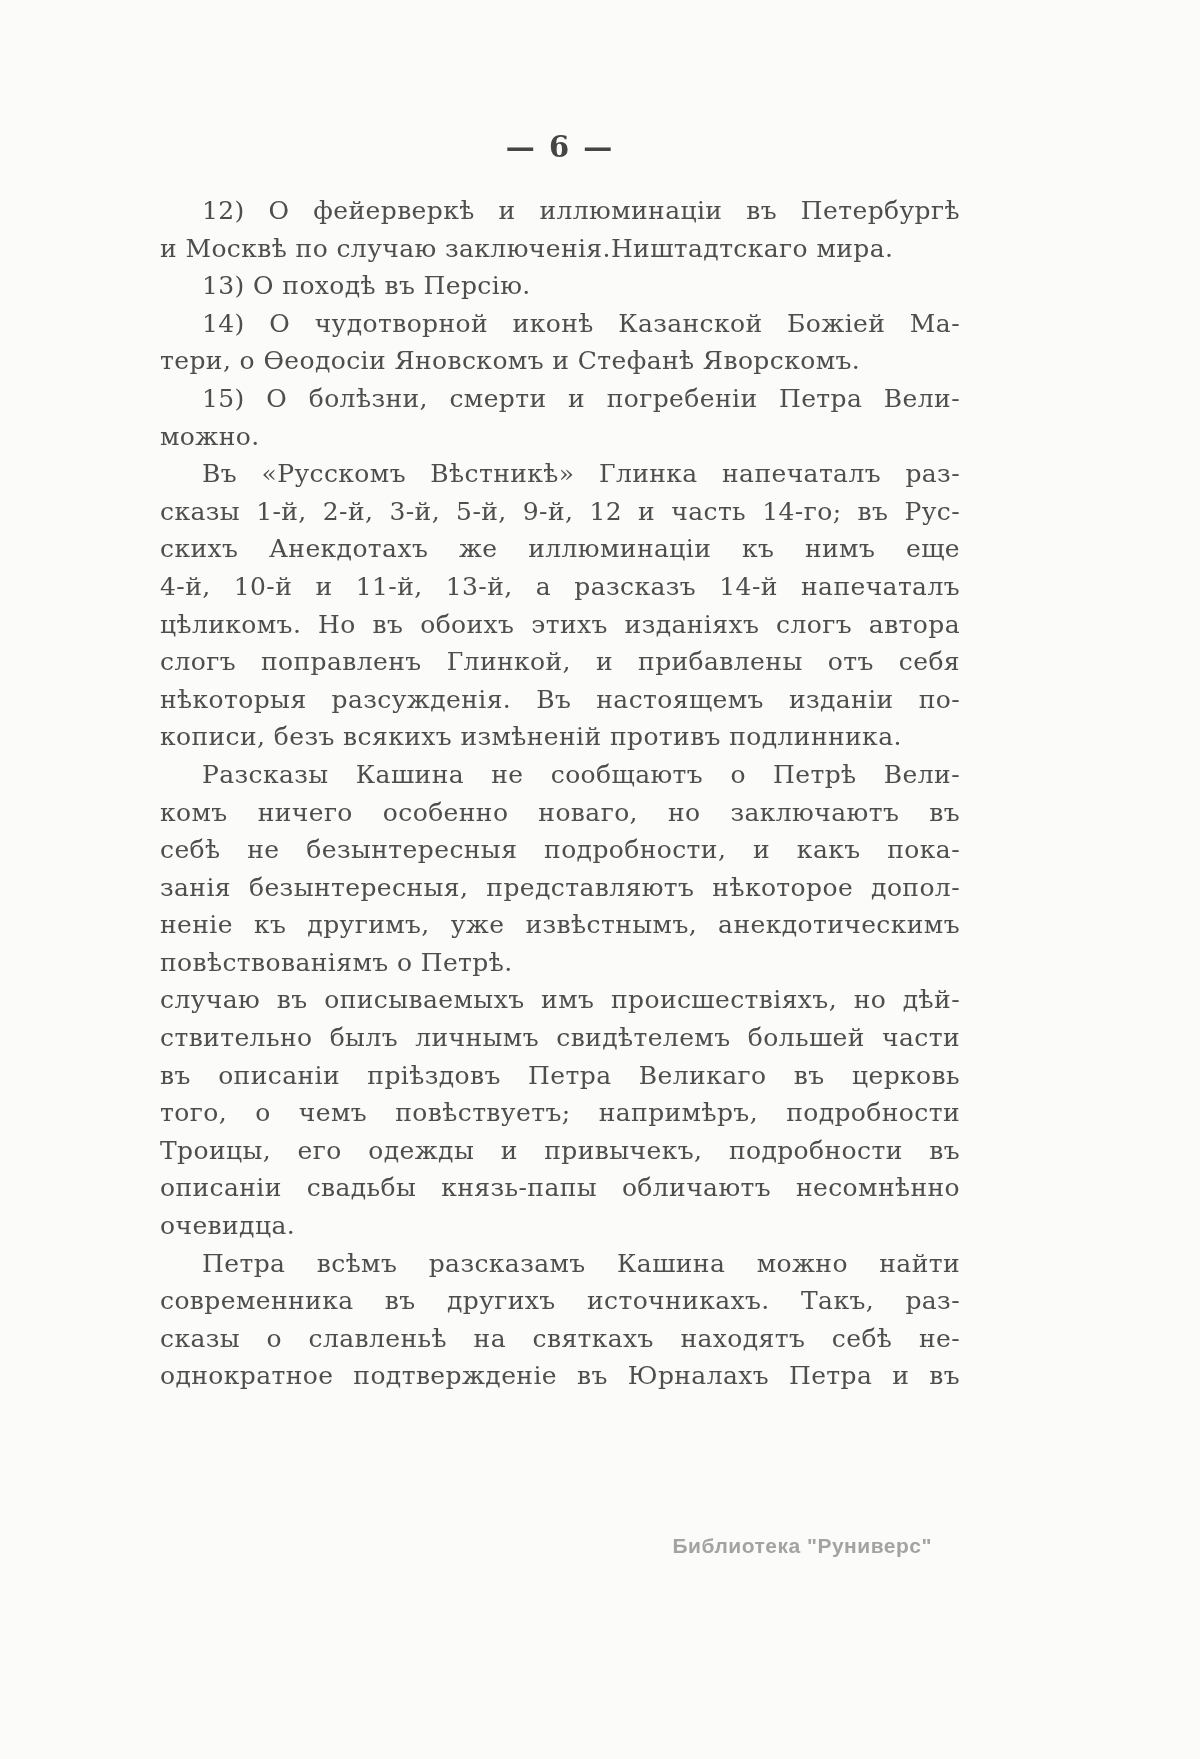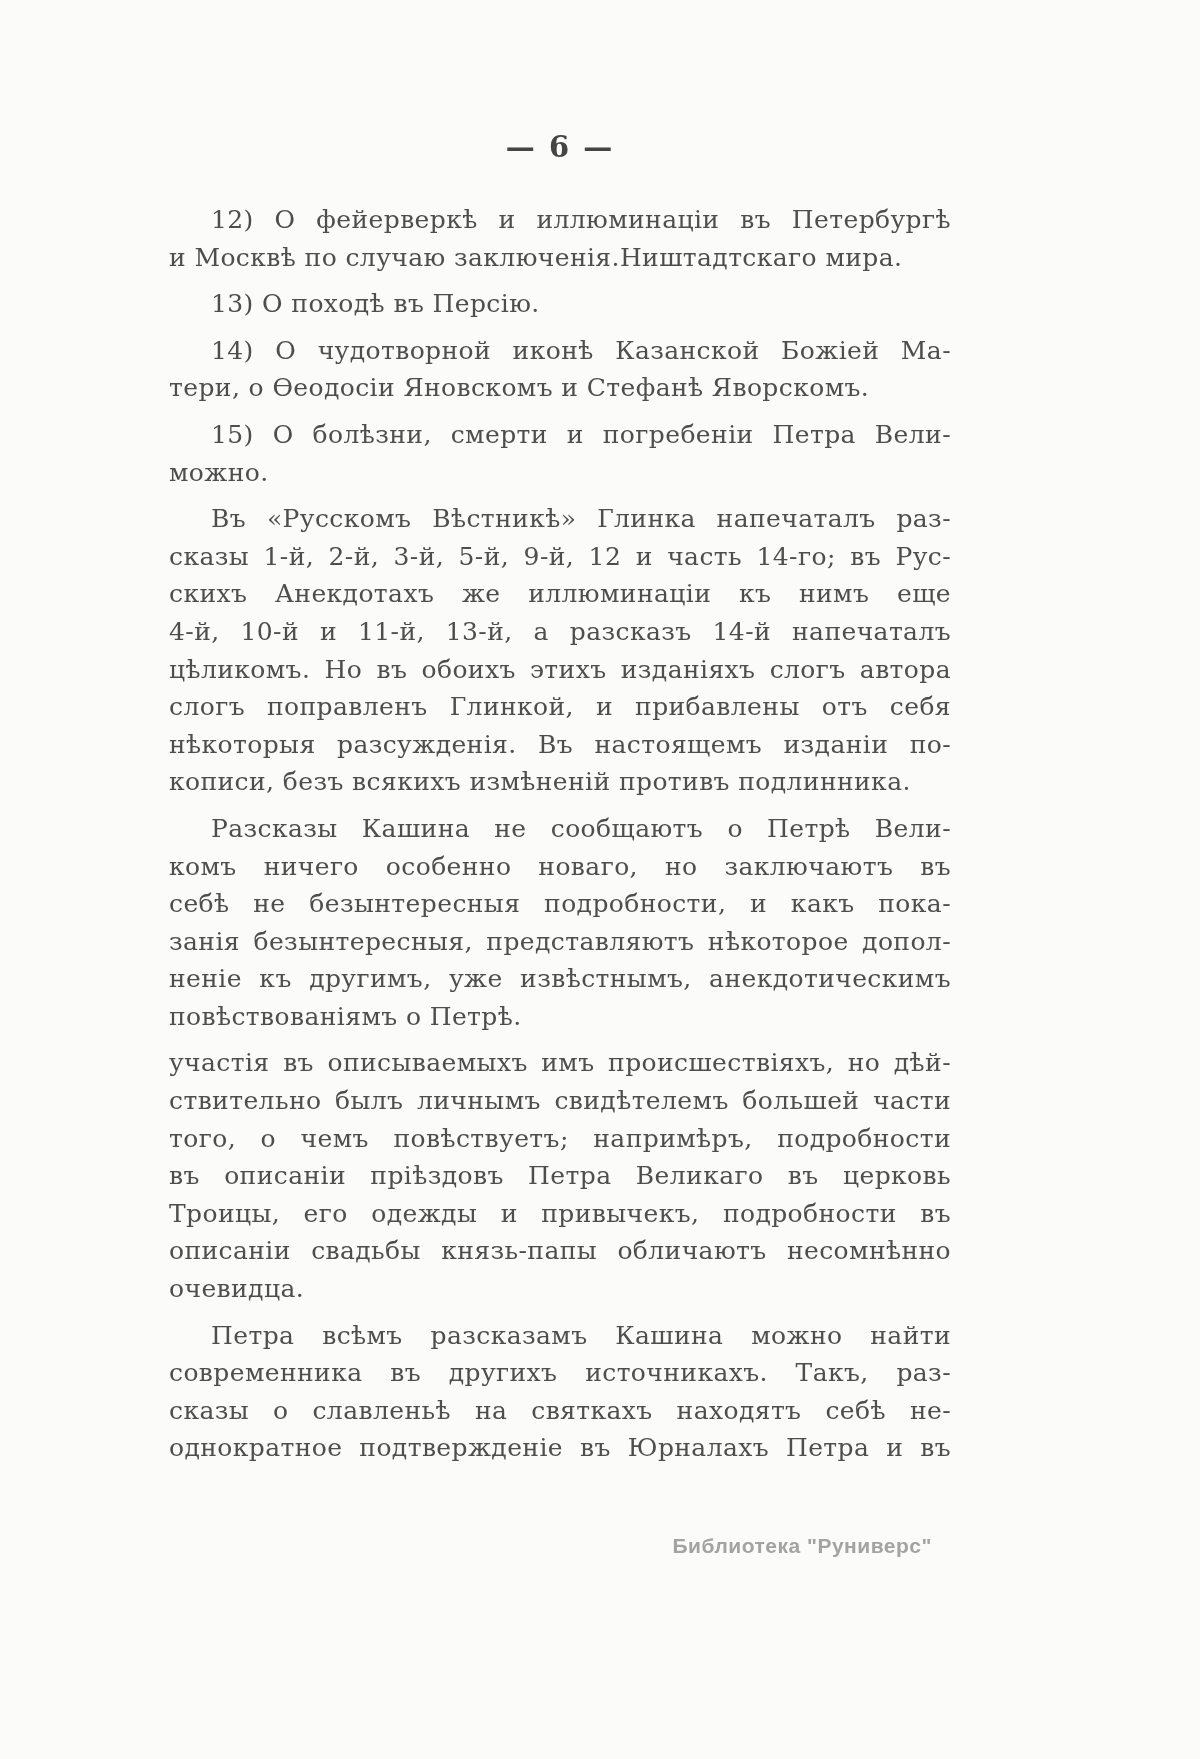--- a/index.html
+++ b/index.html
@@ -29,21 +29,21 @@
   .text-block {
     position: absolute;
     top: 192px;
     left: 160px;
     width: 800px;
     color: #4e4e4e;
     font-size: 25px;
     line-height: 37.6px;
   }
   .paragraph {
-    margin: 9px;
+    margin: 0;
     padding: 0;
   }
   .line {
     text-align: justify;
     text-align-last: justify;
     letter-spacing: 0.4px;
   }
   .line.first {
     text-indent: 42px;
   }
@@ -95,24 +95,24 @@
       </div>
       <div class="paragraph">
         <div class="line first">Разсказы Кашина не сообщаютъ о Петрѣ Вели-</div>
         <div class="line">комъ ничего особенно новаго, но заключаютъ въ</div>
         <div class="line">себѣ не безынтересныя подробности, и какъ пока-</div>
         <div class="line">занія безынтересныя, представляютъ нѣкоторое допол-</div>
         <div class="line">неніе къ другимъ, уже извѣстнымъ, анекдотическимъ</div>
         <div class="line last">повѣствованіямъ о Петрѣ.</div>
       </div>
       <div class="paragraph">
-        <div class="line">участія въ описываемыхъ имъ происшествіяхъ, но дѣй-</div>
+        <div class="line">случаю въ описываемыхъ имъ происшествіяхъ, но дѣй-</div>
         <div class="line">ствительно былъ личнымъ свидѣтелемъ большей части</div>
+        <div class="line">въ описаніи пріѣздовъ Петра Великаго въ церковь</div>
         <div class="line">того, о чемъ повѣствуетъ; напримѣръ, подробности</div>
-        <div class="line">въ описаніи пріѣздовъ Петра Великаго въ церковь</div>
         <div class="line">Троицы, его одежды и привычекъ, подробности въ</div>
         <div class="line">описаніи свадьбы князь-папы обличаютъ несомнѣнно</div>
         <div class="line last">очевидца.</div>
       </div>
       <div class="paragraph">
         <div class="line first">Петра всѣмъ разсказамъ Кашина можно найти</div>
         <div class="line">современника въ другихъ источникахъ. Такъ, раз-</div>
         <div class="line">сказы о славленьѣ на святкахъ находятъ себѣ не-</div>
         <div class="line">однократное подтвержденіе въ Юрналахъ Петра и въ</div>
       </div>

